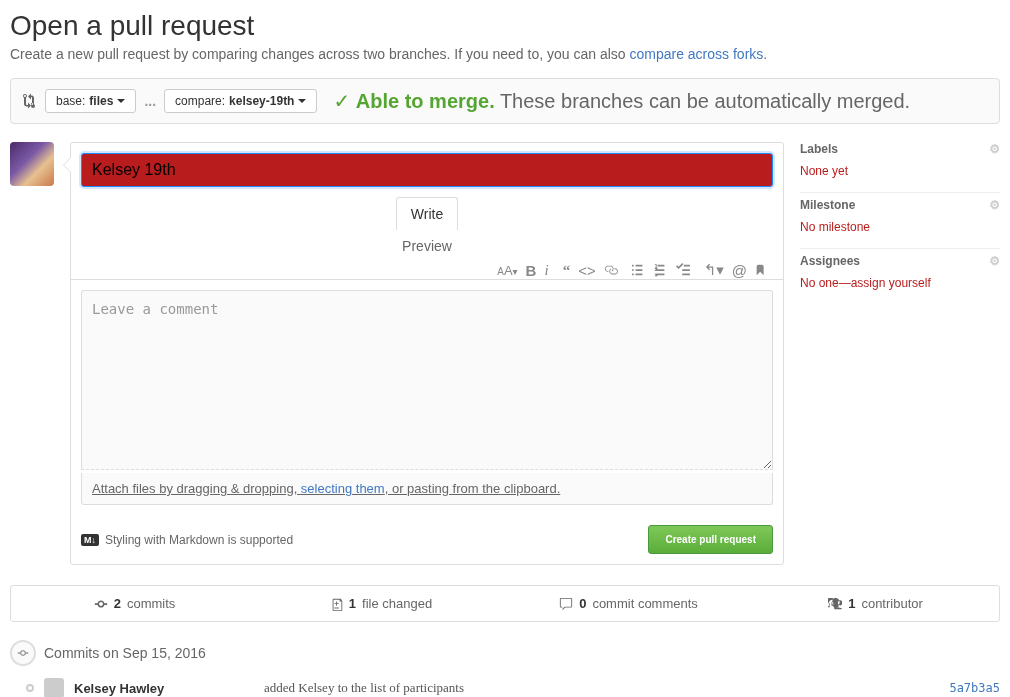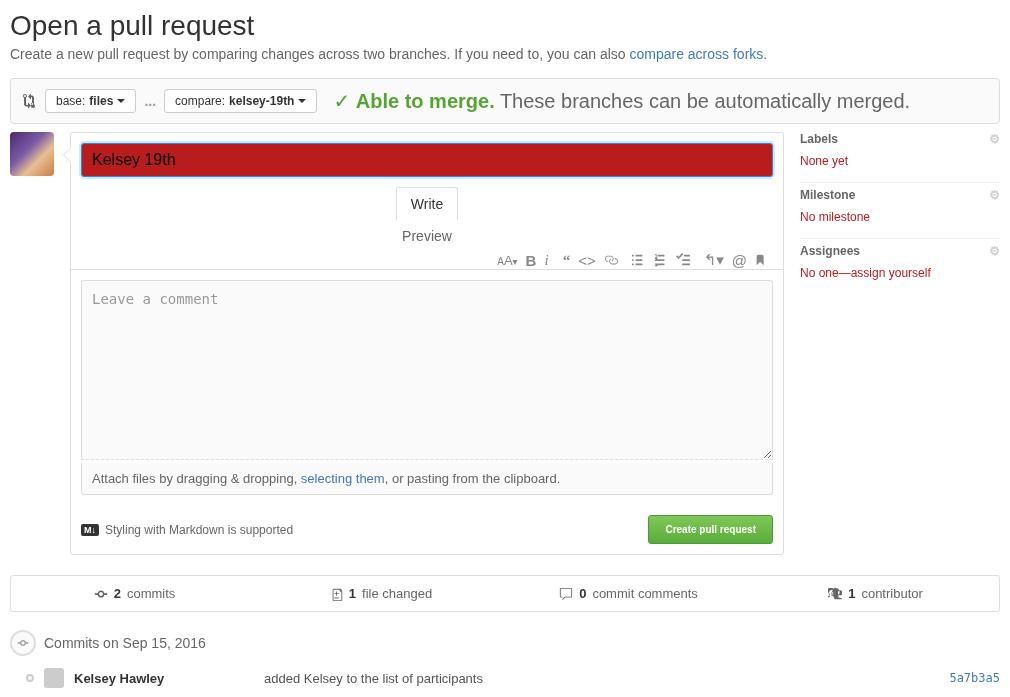--- a/index.html
+++ b/index.html
@@ -13,21 +13,21 @@
 .container { max-width: 990px; margin: 0 auto; }
 .page-title { font-size: 28px; font-weight: 400; margin-bottom: 4px; }
 .page-subtitle { color: #666; font-size: 14px; margin-bottom: 16px; }
 .page-subtitle a { color: #4078c0; text-decoration: none; }
 
 .compare-box {
   border: 1px solid #ddd;
   background: #fafafa;
   border-radius: 4px;
   padding: 10px 12px;
-  margin-bottom: 8px;
+  margin-bottom: 18px;
   display: flex;
   align-items: center;
   gap: 8px;
 }
 .compare-icon { color: #666; }
 .branch-select {
   background: #fff;
   border: 1px solid #ccc;
   border-radius: 3px;
   padding: 4px 10px;
@@ -110,20 +110,21 @@
 .textarea::placeholder { color: #999; }
 .attach-bar {
   margin: 0 10px 10px 10px;
   border: 1px solid #ddd;
   border-top: none;
   border-radius: 0 0 3px 3px;
   padding: 8px 10px;
   font-size: 13px;
   color: #666;
   background: #fafafa;
+  text-decoration: underline;
 }
 .attach-bar a { color: #4078c0; text-decoration: none; }
 .footer-row { display: flex; align-items: center; padding: 10px; }
 .md-support { font-size: 12px; color: #666; display: flex; align-items: center; gap: 6px; }
 .md-badge { background: #333; color: #fff; font-size: 9px; padding: 1px 3px; border-radius: 2px; font-weight: bold; }
 .create-btn {
   margin-left: auto;
   background: linear-gradient(#7fc857, #5aad3a);
   border: 1px solid #4a993e;
   color: #fff;
@@ -150,21 +151,21 @@
 .stat { flex: 1; text-align: center; padding: 10px; font-size: 13px; color: #666; display: flex; justify-content: center; align-items: center; gap: 6px; }
 .stat .strong { font-weight: 600; color: #333; }
 
 .commits-section { margin-top: 12px; }
 .commits-header { display: flex; align-items: center; gap: 8px; font-size: 14px; color: #666; padding: 6px 0; }
 .commit-circle { width: 26px; height: 26px; border-radius: 50%; border: 2px solid #ddd; display: flex; align-items: center; justify-content: center; background: #fafafa; font-size: 12px; color: #999; }
 .commit-row { display: flex; align-items: center; gap: 10px; padding: 6px 0 6px 16px; font-size: 13px; }
 .commit-dot { width: 8px; height: 8px; border-radius: 50%; border: 2px solid #ccc; background: #fff; }
 .commit-avatar { width: 20px; height: 20px; border-radius: 3px; background: #ccc; }
 .commit-author { font-weight: 600; min-width: 180px; }
-.commit-msg { font-family: Liberation Sans, sans-serif; color: #555; flex: 1; }
+.commit-msg { font-family: Liberation Serif, serif; color: #555; flex: 1; }
 .commit-hash { font-family: SFMono-Regular, Consolas, monospace; color: #4078c0; font-size: 12px; }
 svg { display: block; }
 </style>
 </head>
 <body>
 
 <div class="container">
   <h1 class="page-title">Open a pull request</h1>
   <p class="page-subtitle">
     <span>Create a new pull request by comparing changes across two branches. If you need to, you can also </span><a href="#">compare across forks</a><span>.</span>

